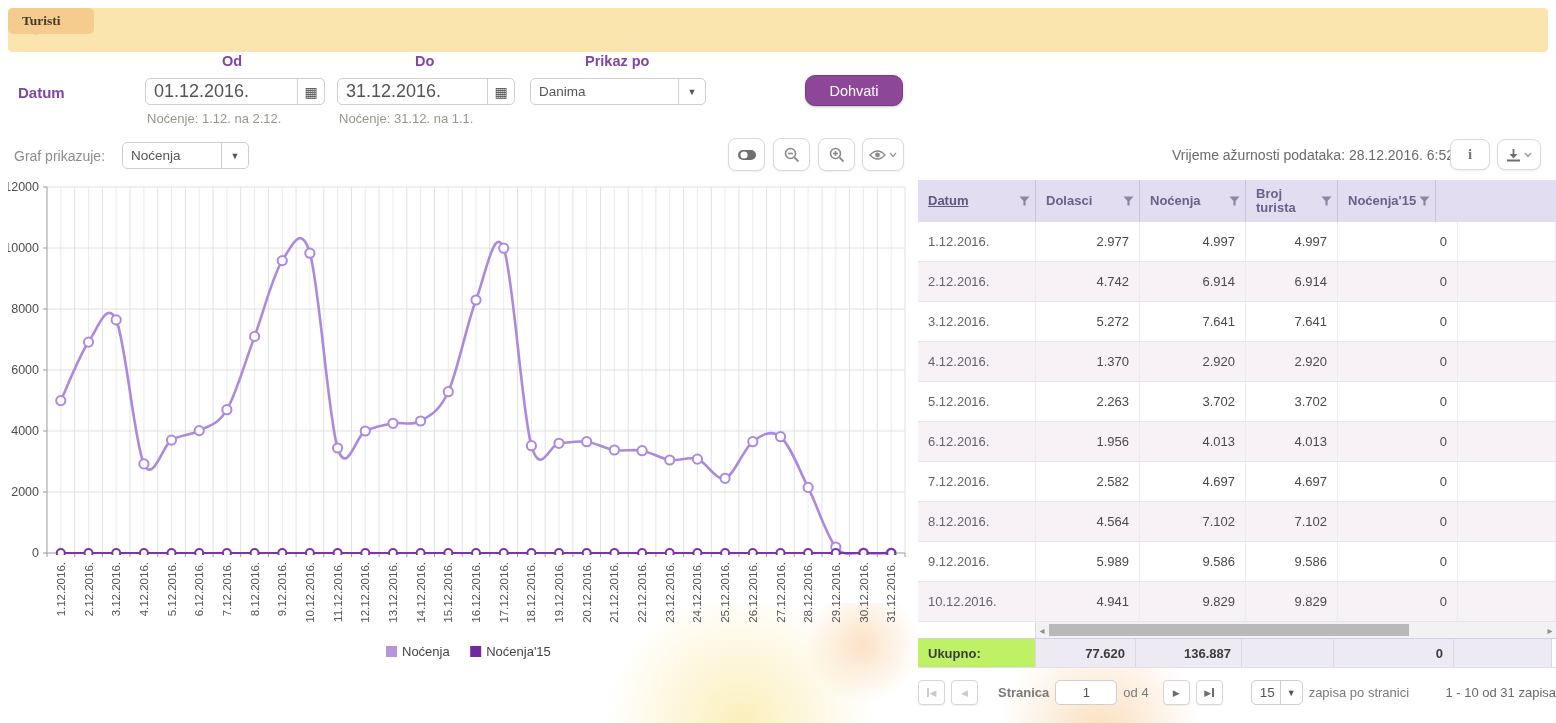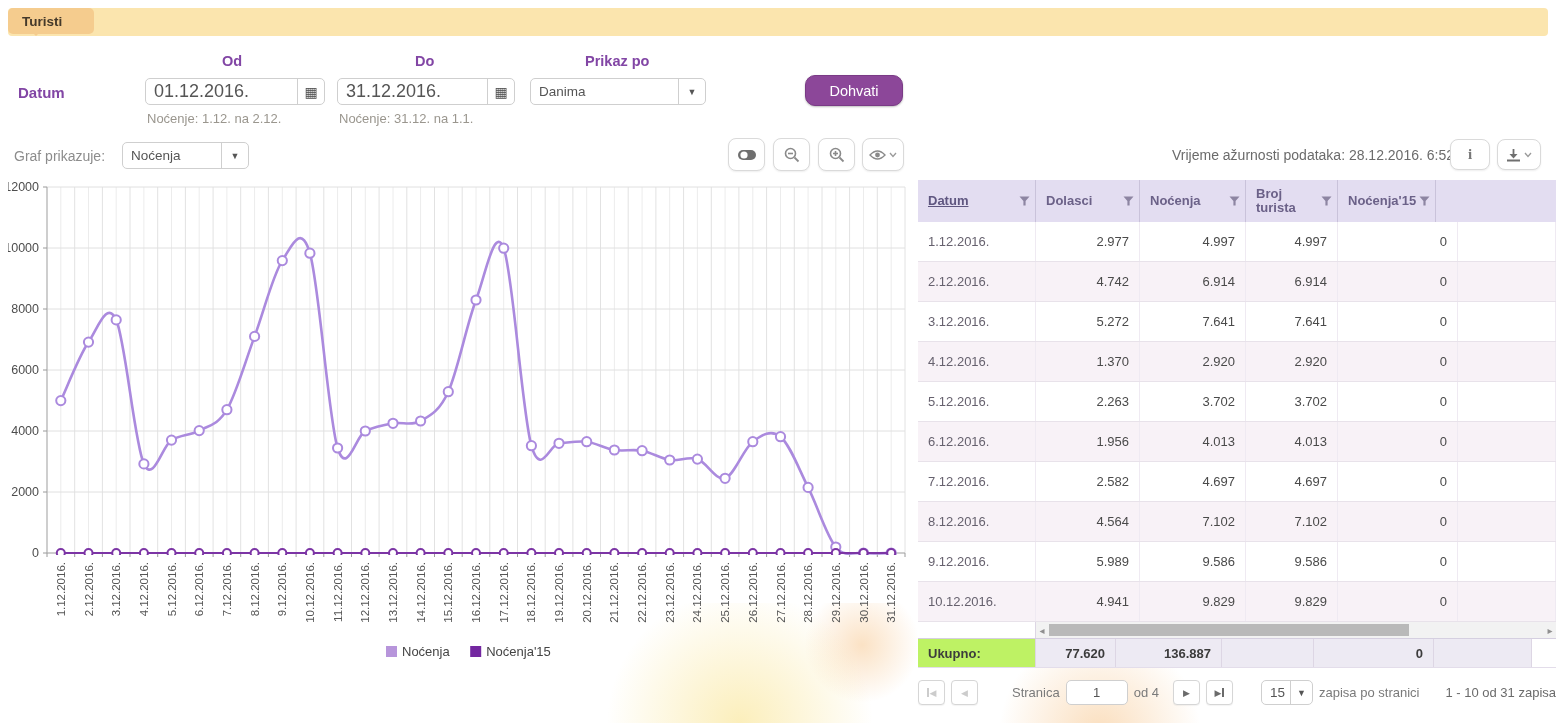--- a/index.html
+++ b/index.html
@@ -8,21 +8,21 @@
   .bg-decor { position:absolute; left:0; bottom:0; width:100%; height:120px; z-index:0;
     background:
       radial-gradient(circle 190px at 740px 120px, rgba(248,222,120,.50), rgba(248,222,120,0) 70%),
       radial-gradient(circle 80px at 862px 42px,  rgba(246,190,125,.45), rgba(246,190,125,0) 72%),
       radial-gradient(circle 140px at 1100px 130px, rgba(246,190,125,.50), rgba(246,190,125,0) 72%),
       radial-gradient(circle 60px at 1185px 18px, rgba(250,215,160,.35), rgba(250,215,160,0) 72%);
   }
   .z { position:absolute; z-index:2; }
 
   
-  .topbar { left:8px; top:8px; width:1540px; height:28px; background:#fbe5ae; border-radius:4px; }
+  .topbar { left:8px; top:8px; width:1540px; height:44px; background:#fbe5ae; border-radius:4px;font-family:Liberation Serif, serif; }
   .toptab { position:absolute; left:0; top:0; height:26px; width:86px; background:#f5cc8e;
     border-radius:5px; display:flex; align-items:center; padding-left:14px;
     font-size:13.5px; font-weight:bold; color:#44392a; }
   .tab-pointer { position:absolute; left:26px; top:26px; width:0; height:0;
     border-left:10px solid transparent; border-right:10px solid transparent; border-top:10px solid #f5cc8e; }
 
   
   .flabel { color:#8246a5; font-weight:bold; font-size:14.5px; }
   .inputbox { display:flex; align-items:center; border:1px solid #cfcfcf; border-radius:5px; background:#fff; height:27px; }
   .inputbox input { border:0; outline:none; flex:1; padding:0 8px; font-size:18px; color:#555; font-family:inherit; background:transparent; min-width:0; }
@@ -527,37 +527,37 @@
     <div class="g-scroll">
       <div class="spacer"></div>
       <div class="track">
         <span class="sarr" style="left:0;">◂</span>
         <div class="thumb"></div>
         <span class="sarr" style="right:0;">▸</span>
       </div>
     </div>
     <div class="g-foot" id="g-foot">
         <div class="g-tf label" style="width:118px">Ukupno:</div>
-        <div class="g-tf num" style="width:80px">77.620</div>
+        <div class="g-tf num" style="width:100px">77.620</div>
         <div class="g-tf num" style="width:106px">136.887</div>
         <div class="g-tf num" style="width:92px"></div>
         <div class="g-tf num" style="width:120px">0</div>
         <div class="g-tf num" style="width:98px"></div>
       </div>
   </div>
 
   <div class="z pager">
     <div class="pg-btn disabled">
         <span class="bar"></span>
         <span class="tri">◀</span>
       </div>
     <div class="pg-btn disabled">
         <span class="tri">◀</span>
       </div>
-    <span style="margin-left:28px;">Stranica</span>
+    <span style="margin-left:14px;font-weight:bold;">Stranica</span>
     <input class="pg-input" value="1" style="">
     <span>od 4</span>
     <div class="pg-btn" style="margin-left:8px;">
         <span class="tri">▶</span>
       </div>
     <div class="pg-btn">
         <span class="tri">▶</span>
         <span class="bar"></span>
       </div>
     <div class="selbox pg-size" style="margin-left:22px;">

